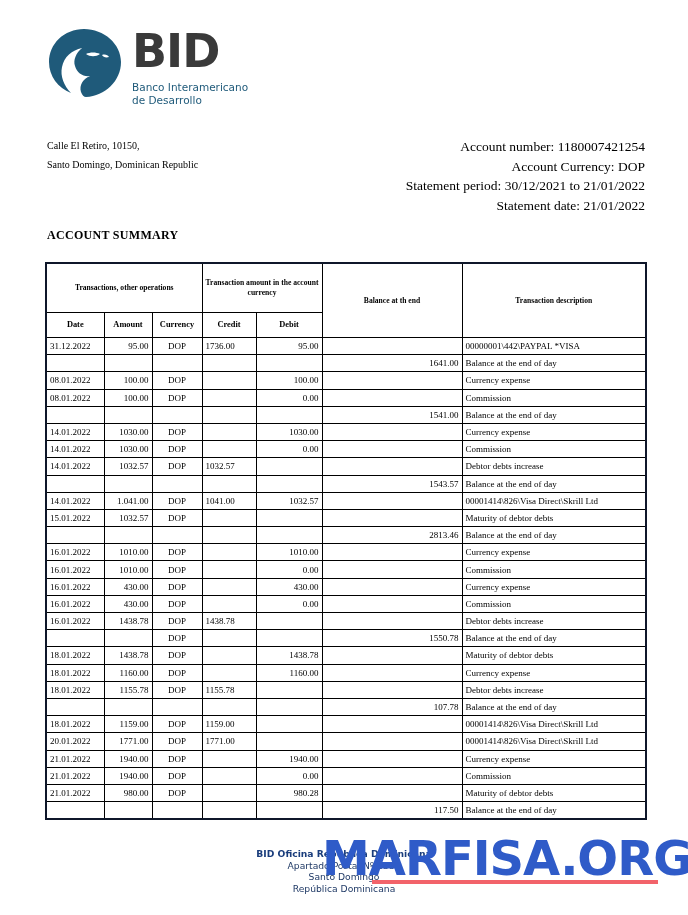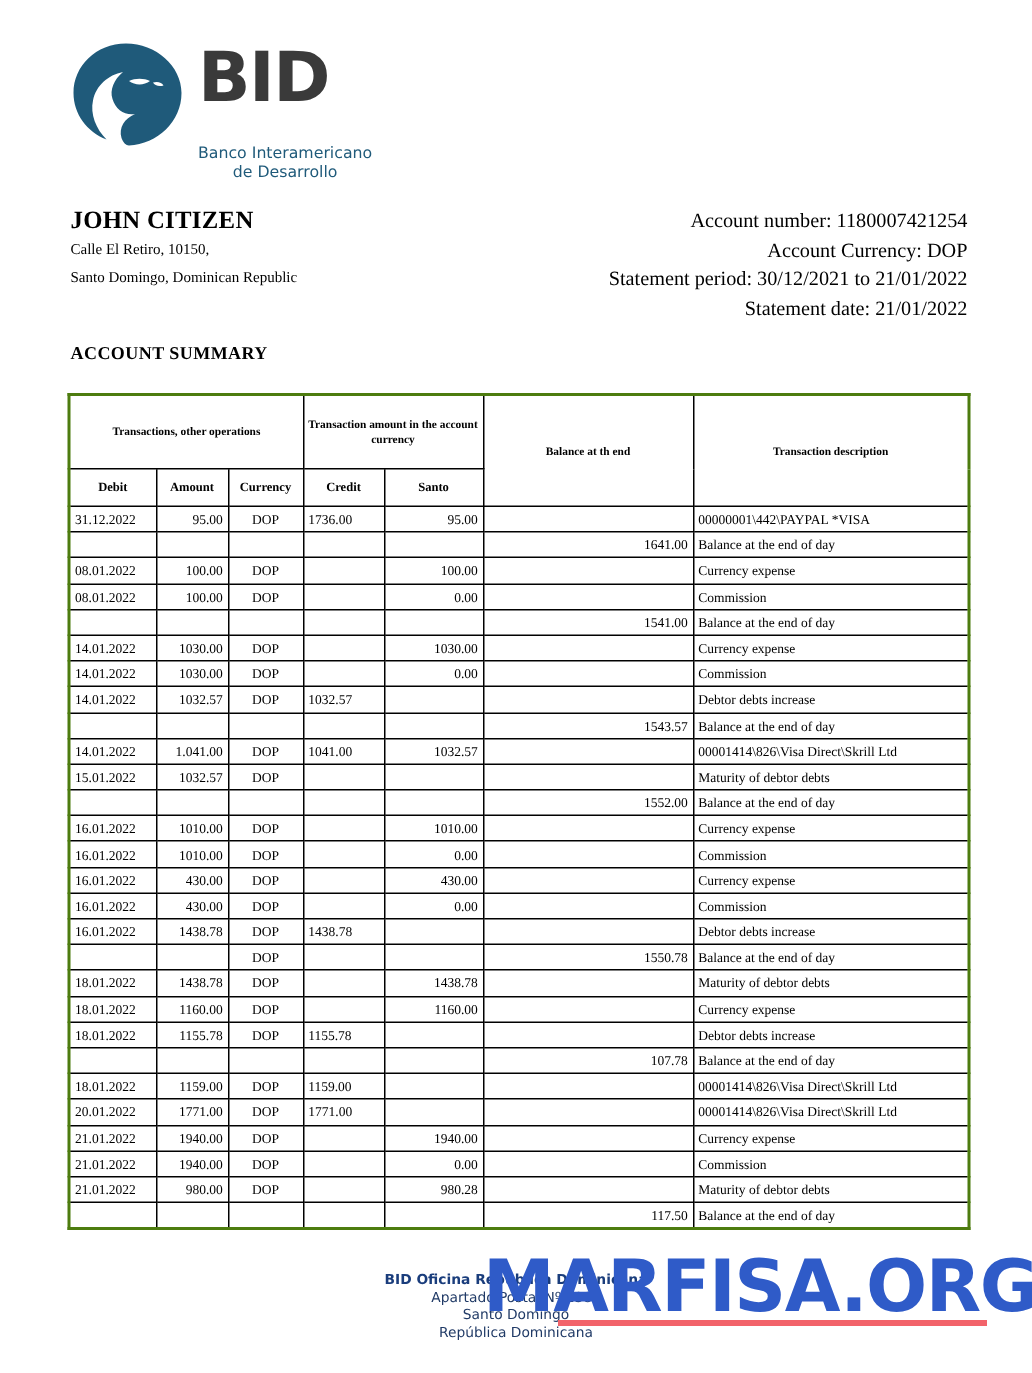--- a/index.html
+++ b/index.html
@@ -45,23 +45,22 @@
     font-size: 46px;
     line-height: 46px;
     letter-spacing: -1px;
     color: #3a3a3a;
   }
   .logo-tagline {
     font-family: "DejaVu Sans", sans-serif;
     font-size: 10.5px;
     line-height: 12.5px;
     color: #1f5a7a;
-    margin-top: 22px;
+    margin-top: 7px;
     font-weight: normal;
-    text-align: center;
   }
 
   
   .customer {
     position: absolute;
     left: 47px;
     top: 136px;
     width: 330px;
   }
   .customer-name {
@@ -134,21 +133,21 @@
     line-height: 14px;
     font-size: 9px;
   }
   .c-date   { width: 58px;  text-align: left; }
   .c-amount { width: 48px;  text-align: right; }
   .c-curr   { width: 50px;  text-align: center; }
   .c-credit { width: 54px;  text-align: left; }
   .c-debit  { width: 66px;  text-align: right; }
   .c-bal    { width: 140px; text-align: right; }
   .c-desc   { width: 184px; text-align: left; padding-left: 5px; }
-  table.stmt { border: 2px solid #4d7c0f; }
+  table.stmt { border: 2px solid #0f172a; }
 
   
   .footer {
     position: absolute;
     left: 0;
     right: 0;
     top: 848px;
     text-align: center;
     font-family: "DejaVu Sans", sans-serif;
     color: #1a3d7c;
@@ -197,21 +196,20 @@
     <div class="logo-text">
       <div class="logo-bid">BID</div>
       <div class="logo-tagline">
         <div>Banco Interamericano</div>
         <div>de Desarrollo</div>
       </div>
     </div>
   </div>
 
   <div class="customer">
-    <div class="customer-name">JOHN CITIZEN</div>
     <div class="customer-line">Calle El Retiro, 10150,</div>
     <div class="customer-line">Santo Domingo, Dominican Republic</div>
   </div>
 
   <div class="acct-meta">
     <div>Account number: 1180007421254</div>
     <div>Account Currency: DOP</div>
     <div>Statement period: 30/12/2021 to 21/01/2022</div>
     <div>Statement date: 21/01/2022</div>
   </div>
@@ -230,25 +228,25 @@
           <col class="c-desc">
       </colgroup>
       <thead>
         <tr>
           <th class="grp" colspan="3">Transactions, other operations</th>
           <th class="grp" colspan="2">Transaction amount in the account currency</th>
           <th class="grp" rowspan="2">Balance at th end</th>
           <th class="grp" rowspan="2">Transaction description</th>
         </tr>
         <tr>
-          <th class="sub">Debit</th>
+          <th class="sub">Date</th>
           <th class="sub">Amount</th>
           <th class="sub">Currency</th>
           <th class="sub">Credit</th>
-          <th class="sub">Santo</th>
+          <th class="sub">Debit</th>
         </tr>
       </thead>
       <tbody id="stmt-body">
           <tr>
             <td class="c-date">31.12.2022</td>
             <td class="c-amount">95.00</td>
             <td class="c-curr">DOP</td>
             <td class="c-credit">1736.00</td>
             <td class="c-debit">95.00</td>
             <td class="c-bal"></td>
@@ -343,21 +341,21 @@
             <td class="c-debit"></td>
             <td class="c-bal"></td>
             <td class="c-desc">Maturity of debtor debts</td>
           </tr>
           <tr>
             <td class="c-date"></td>
             <td class="c-amount"></td>
             <td class="c-curr"></td>
             <td class="c-credit"></td>
             <td class="c-debit"></td>
-            <td class="c-bal">1552.00</td>
+            <td class="c-bal">2813.46</td>
             <td class="c-desc">Balance at the end of day</td>
           </tr>
           <tr>
             <td class="c-date">16.01.2022</td>
             <td class="c-amount">1010.00</td>
             <td class="c-curr">DOP</td>
             <td class="c-credit"></td>
             <td class="c-debit">1010.00</td>
             <td class="c-bal"></td>
             <td class="c-desc">Currency expense</td>

